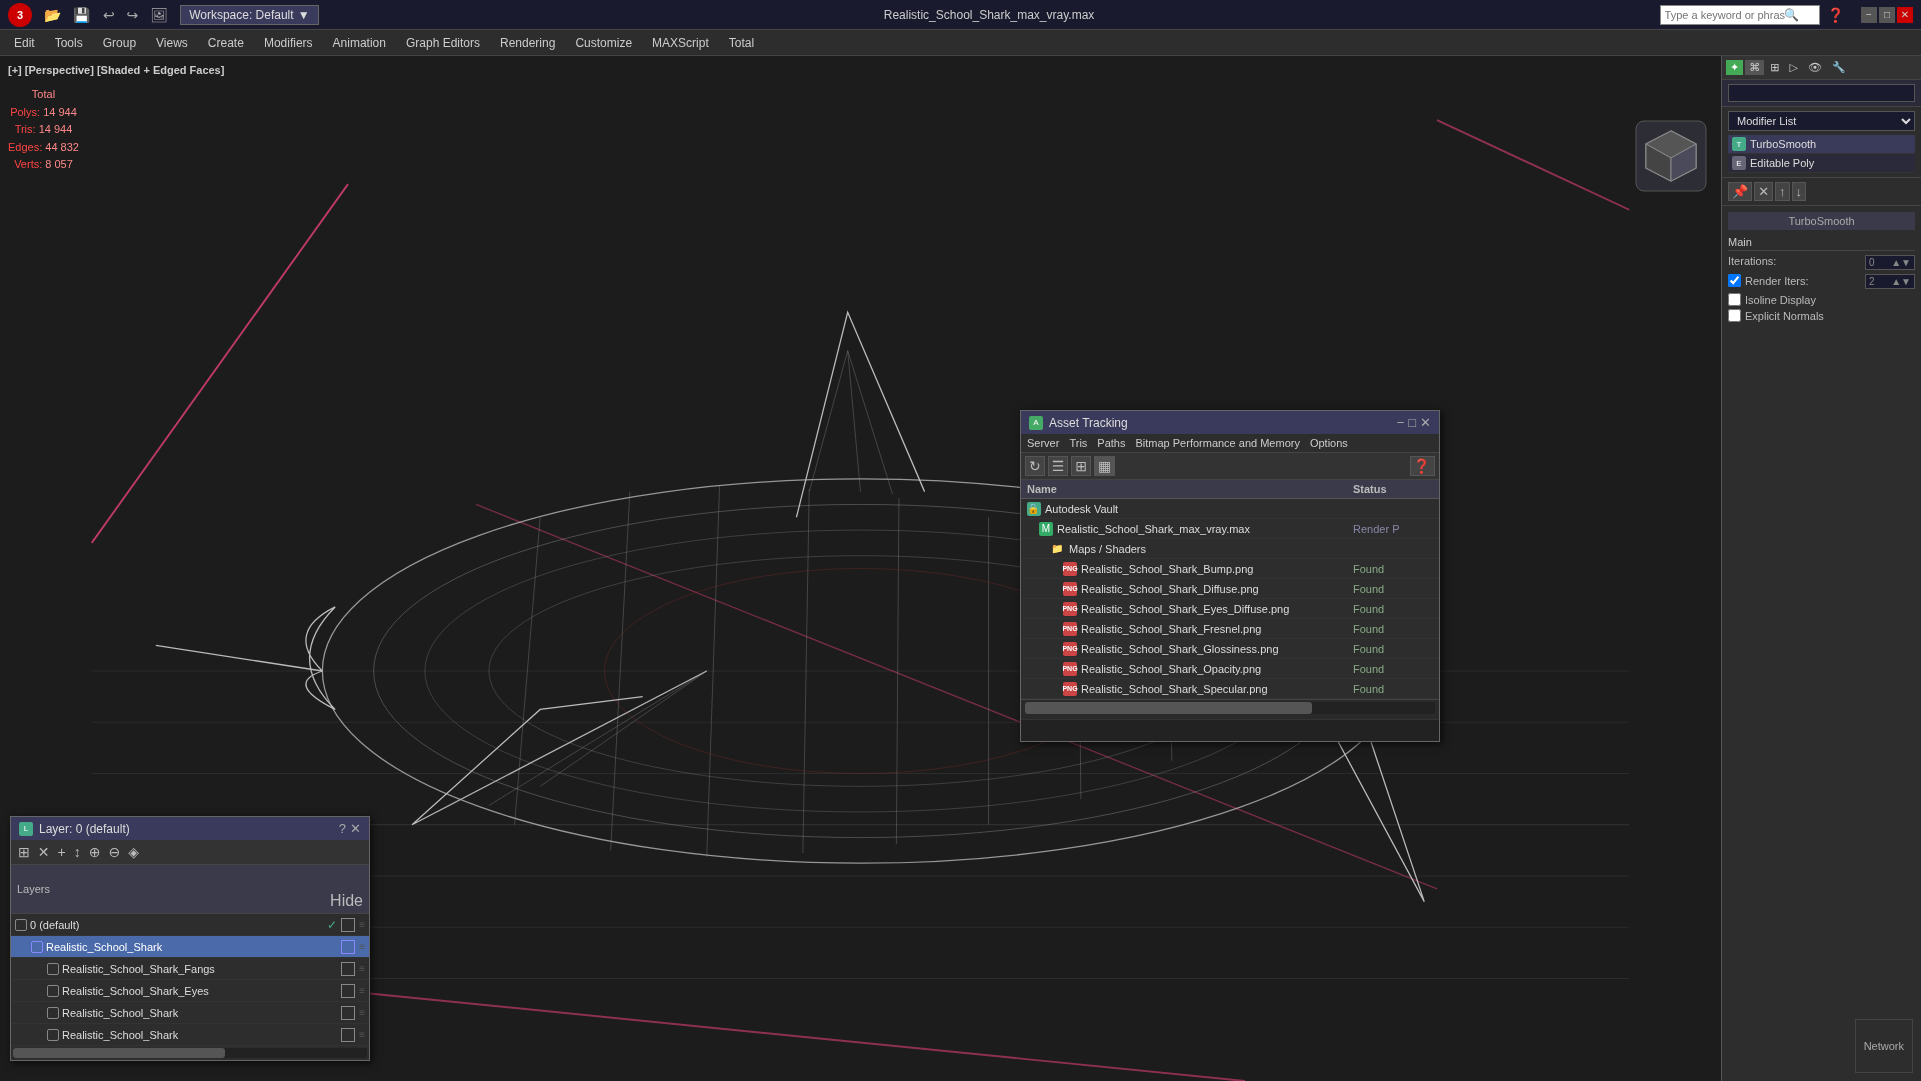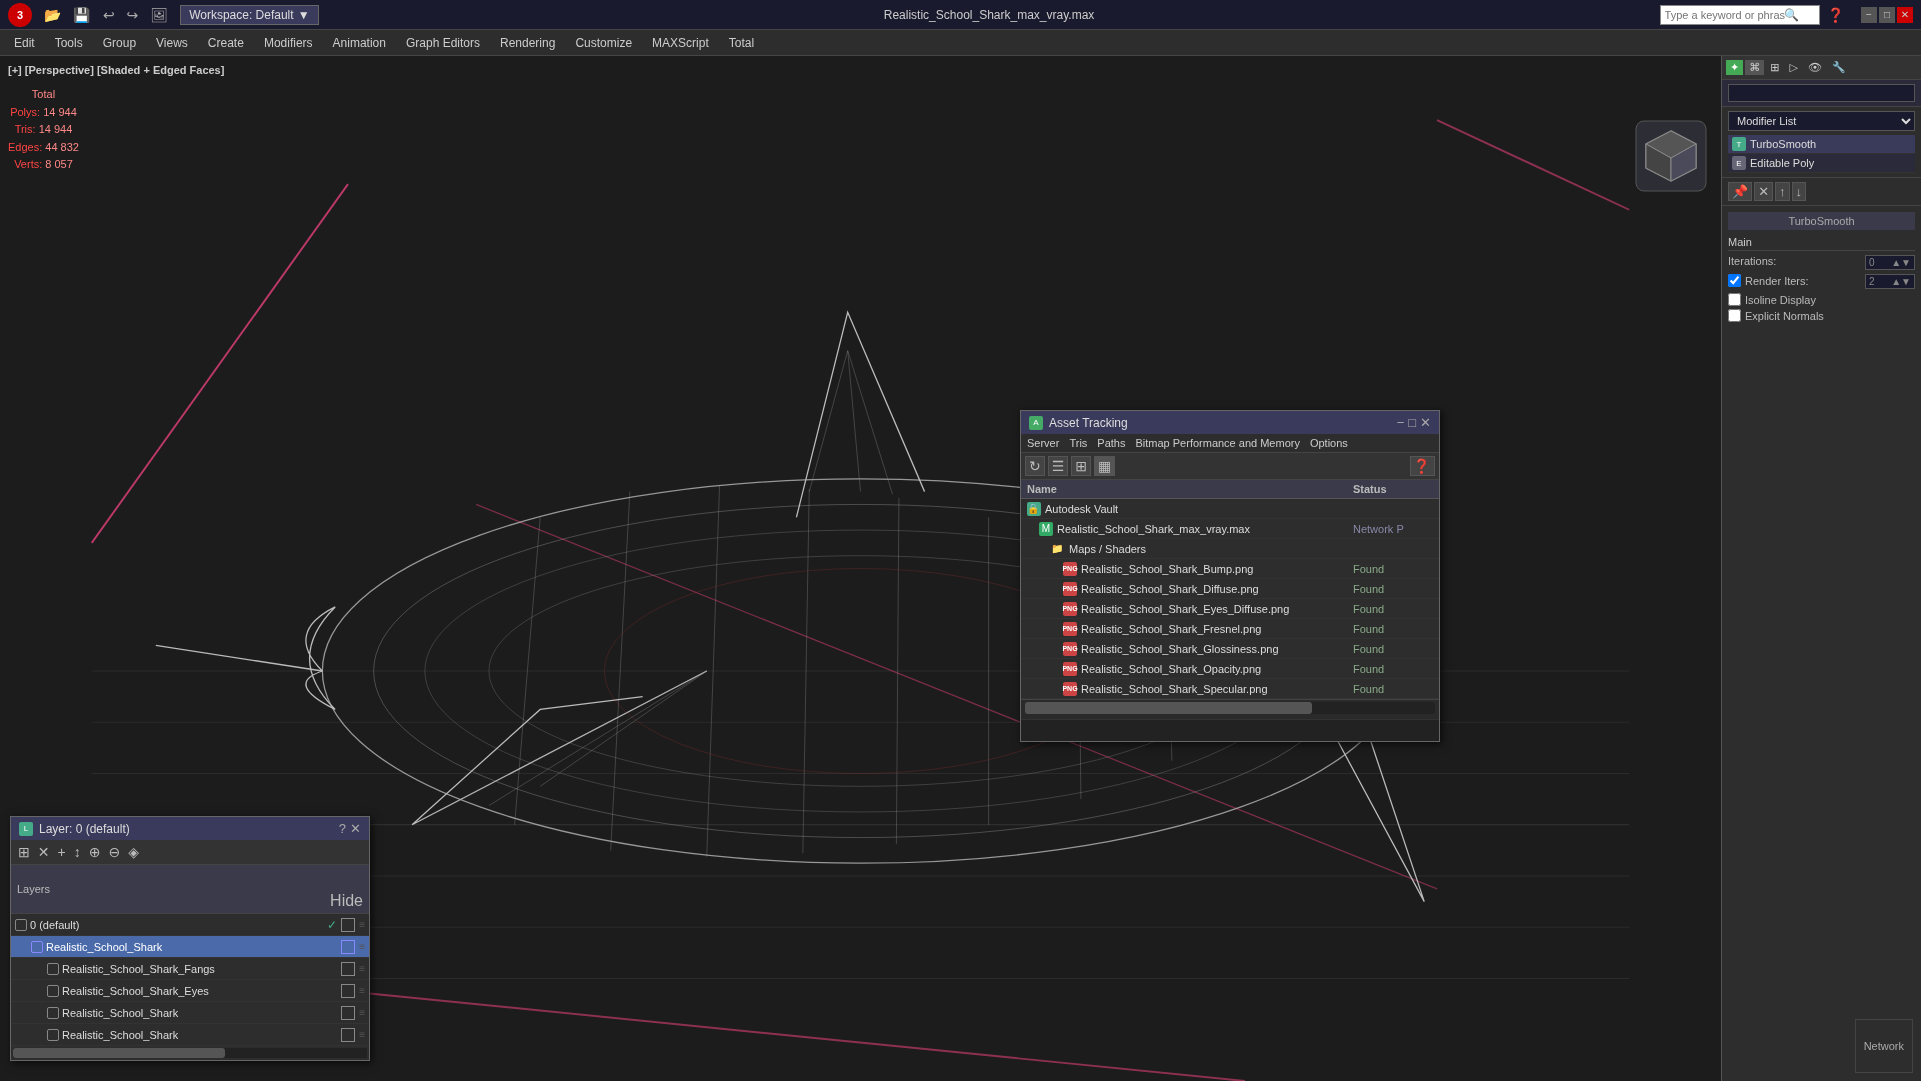--- a/index.html
+++ b/index.html
@@ -449,21 +449,21 @@
   </div>
   <div id="asset-rows-container">
       <div class="asset-row ">
       <div class="row-icon vault" style="background:#4a8;font-size:10px;color:white;border-radius:2px;width:14px;height:14px;display:flex;align-items:center;justify-content:center;margin-right:4px;flex-shrink:0;">🔒</div>
       <div class="row-name">Autodesk Vault</div>
       <div class="row-status loggedout"></div>
     </div>
       <div class="asset-row indent1">
       <div class="row-icon max" style="background:#3a6;font-size:10px;color:white;border-radius:2px;width:14px;height:14px;display:flex;align-items:center;justify-content:center;margin-right:4px;flex-shrink:0;">M</div>
       <div class="row-name">Realistic_School_Shark_max_vray.max</div>
-      <div class="row-status network">Network P</div>
+      <div class="row-status network">Render P</div>
     </div>
       <div class="asset-row indent2">
       <div class="row-icon folder" style="background:transparent;font-size:10px;color:#fa0;border-radius:2px;width:14px;height:14px;display:flex;align-items:center;justify-content:center;margin-right:4px;flex-shrink:0;">📁</div>
       <div class="row-name">Maps / Shaders</div>
       <div class="row-status loggedout"></div>
     </div>
       <div class="asset-row indent3">
       <div class="row-icon png" style="background:#c44;font-size:7px;color:white;border-radius:2px;width:14px;height:14px;display:flex;align-items:center;justify-content:center;margin-right:4px;flex-shrink:0;">PNG</div>
       <div class="row-name">Realistic_School_Shark_Bump.png</div>
       <div class="row-status ">Found</div>

